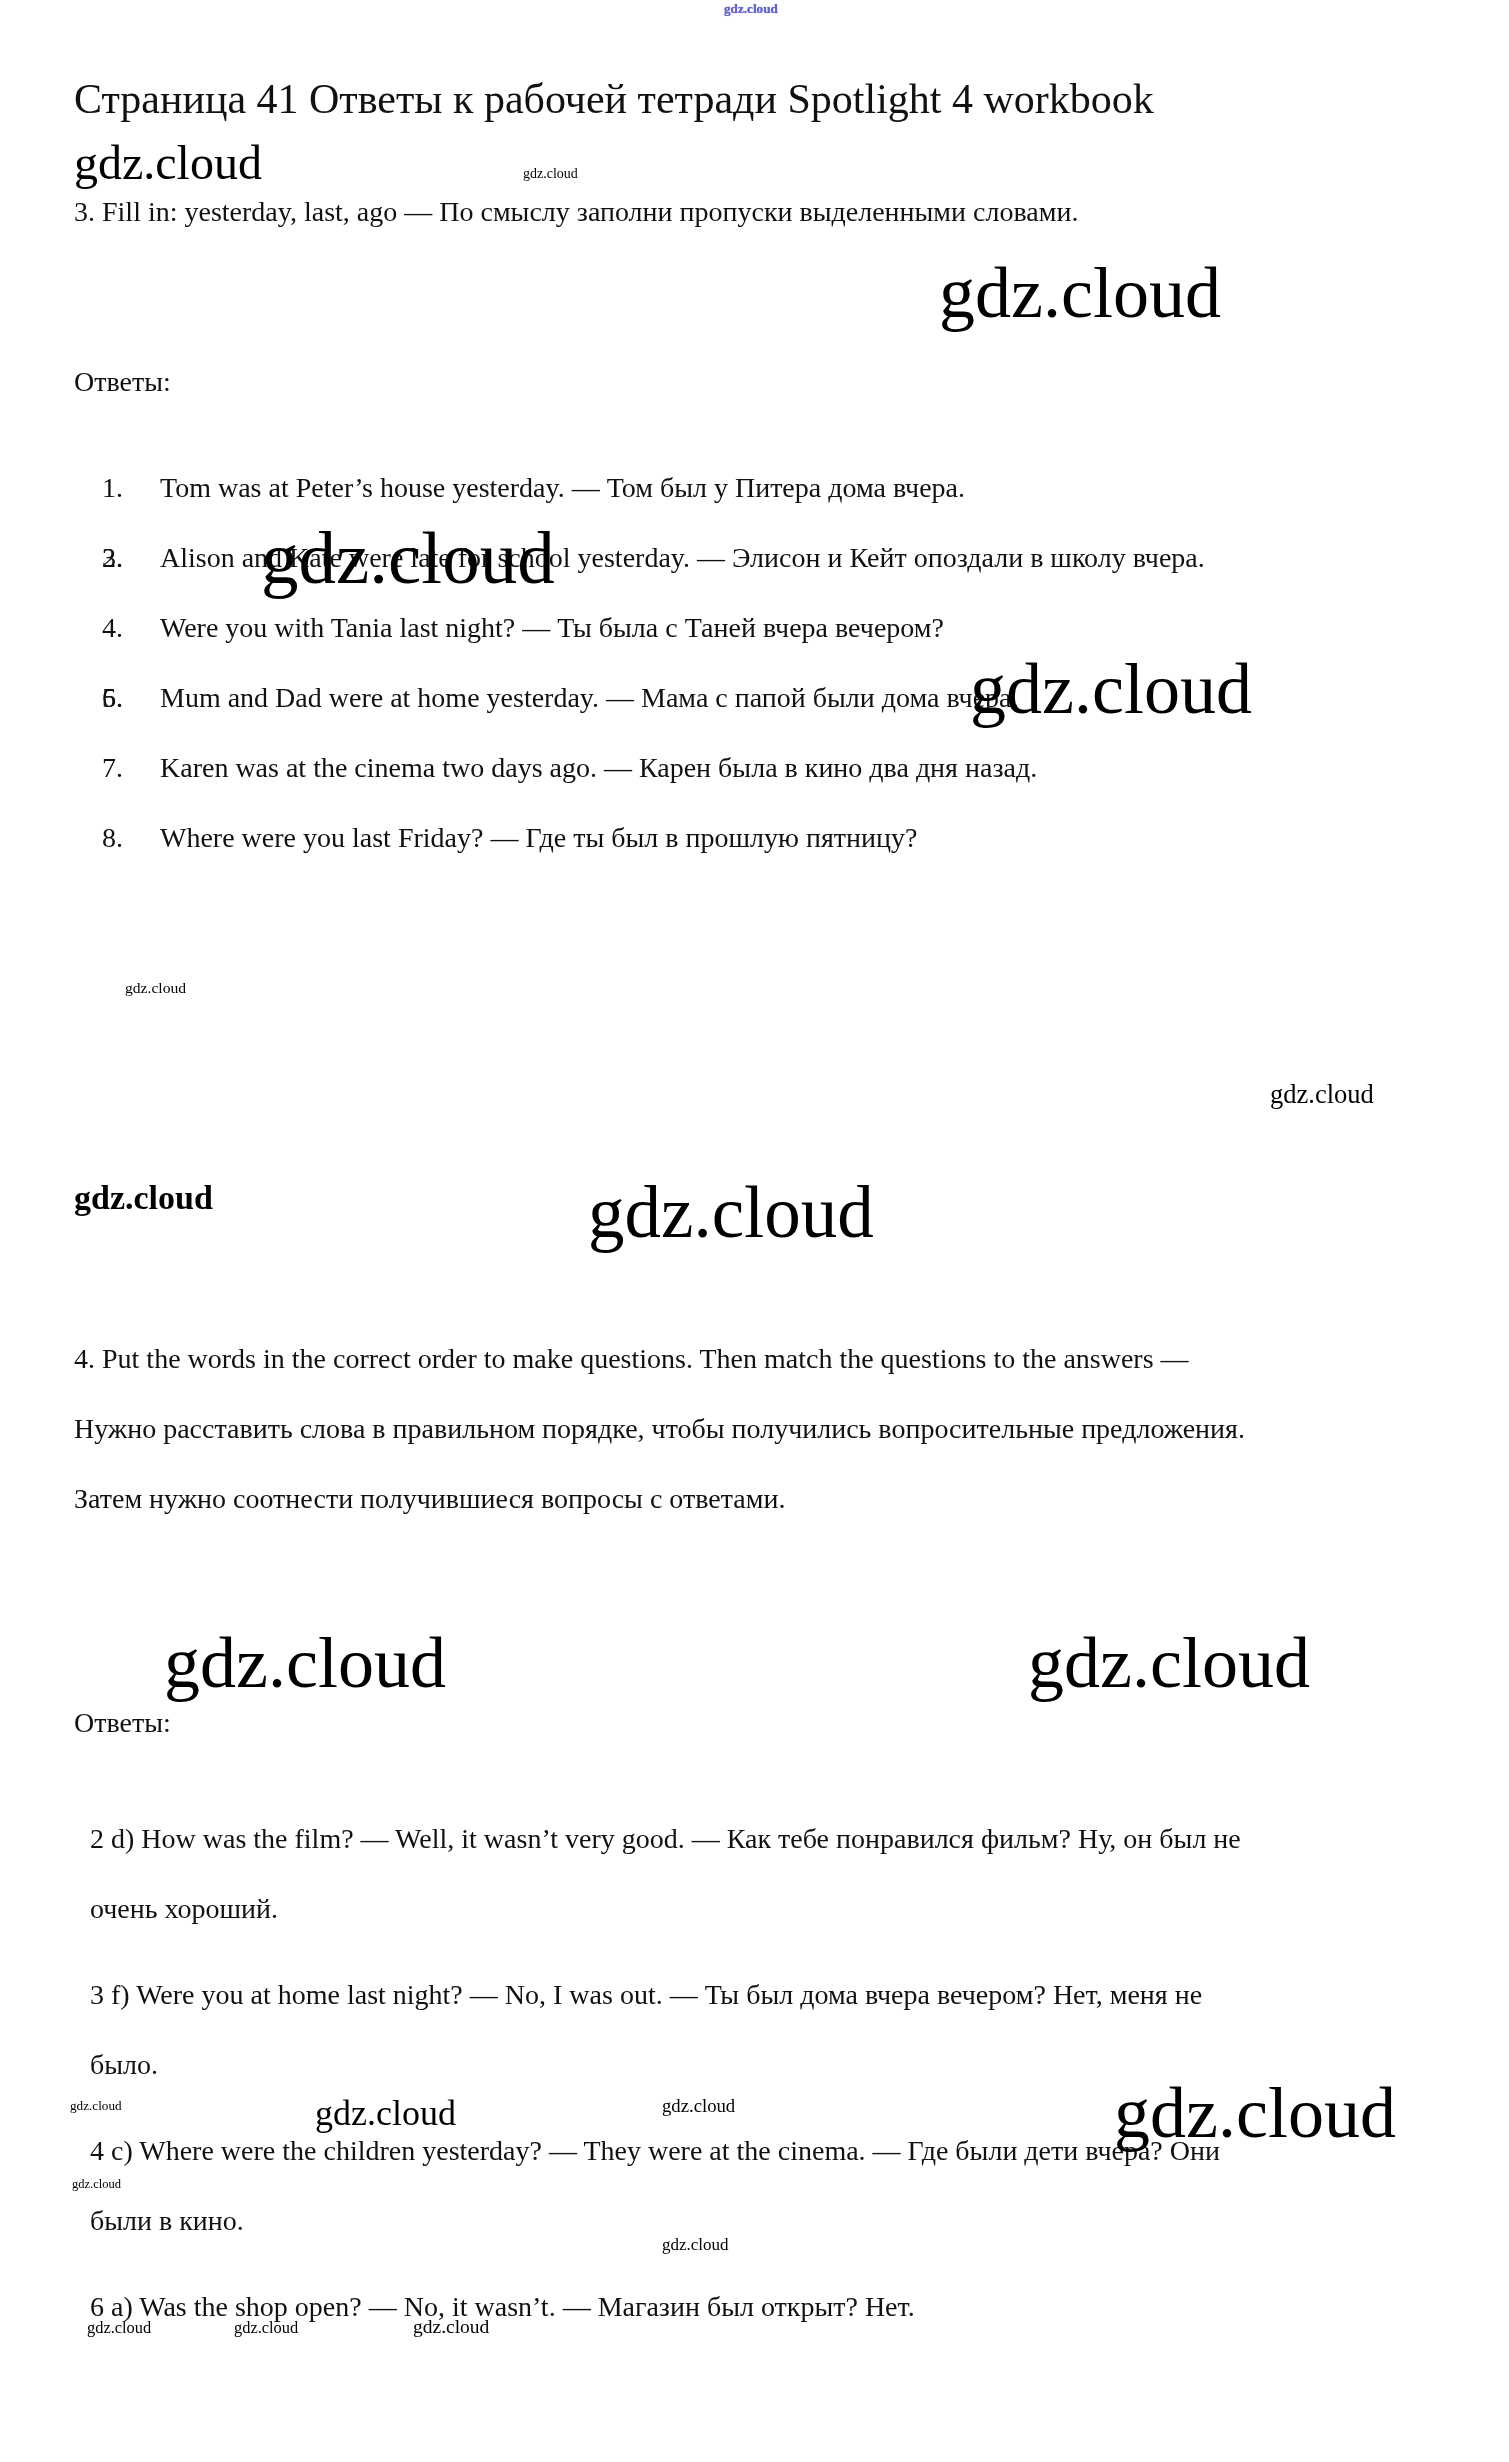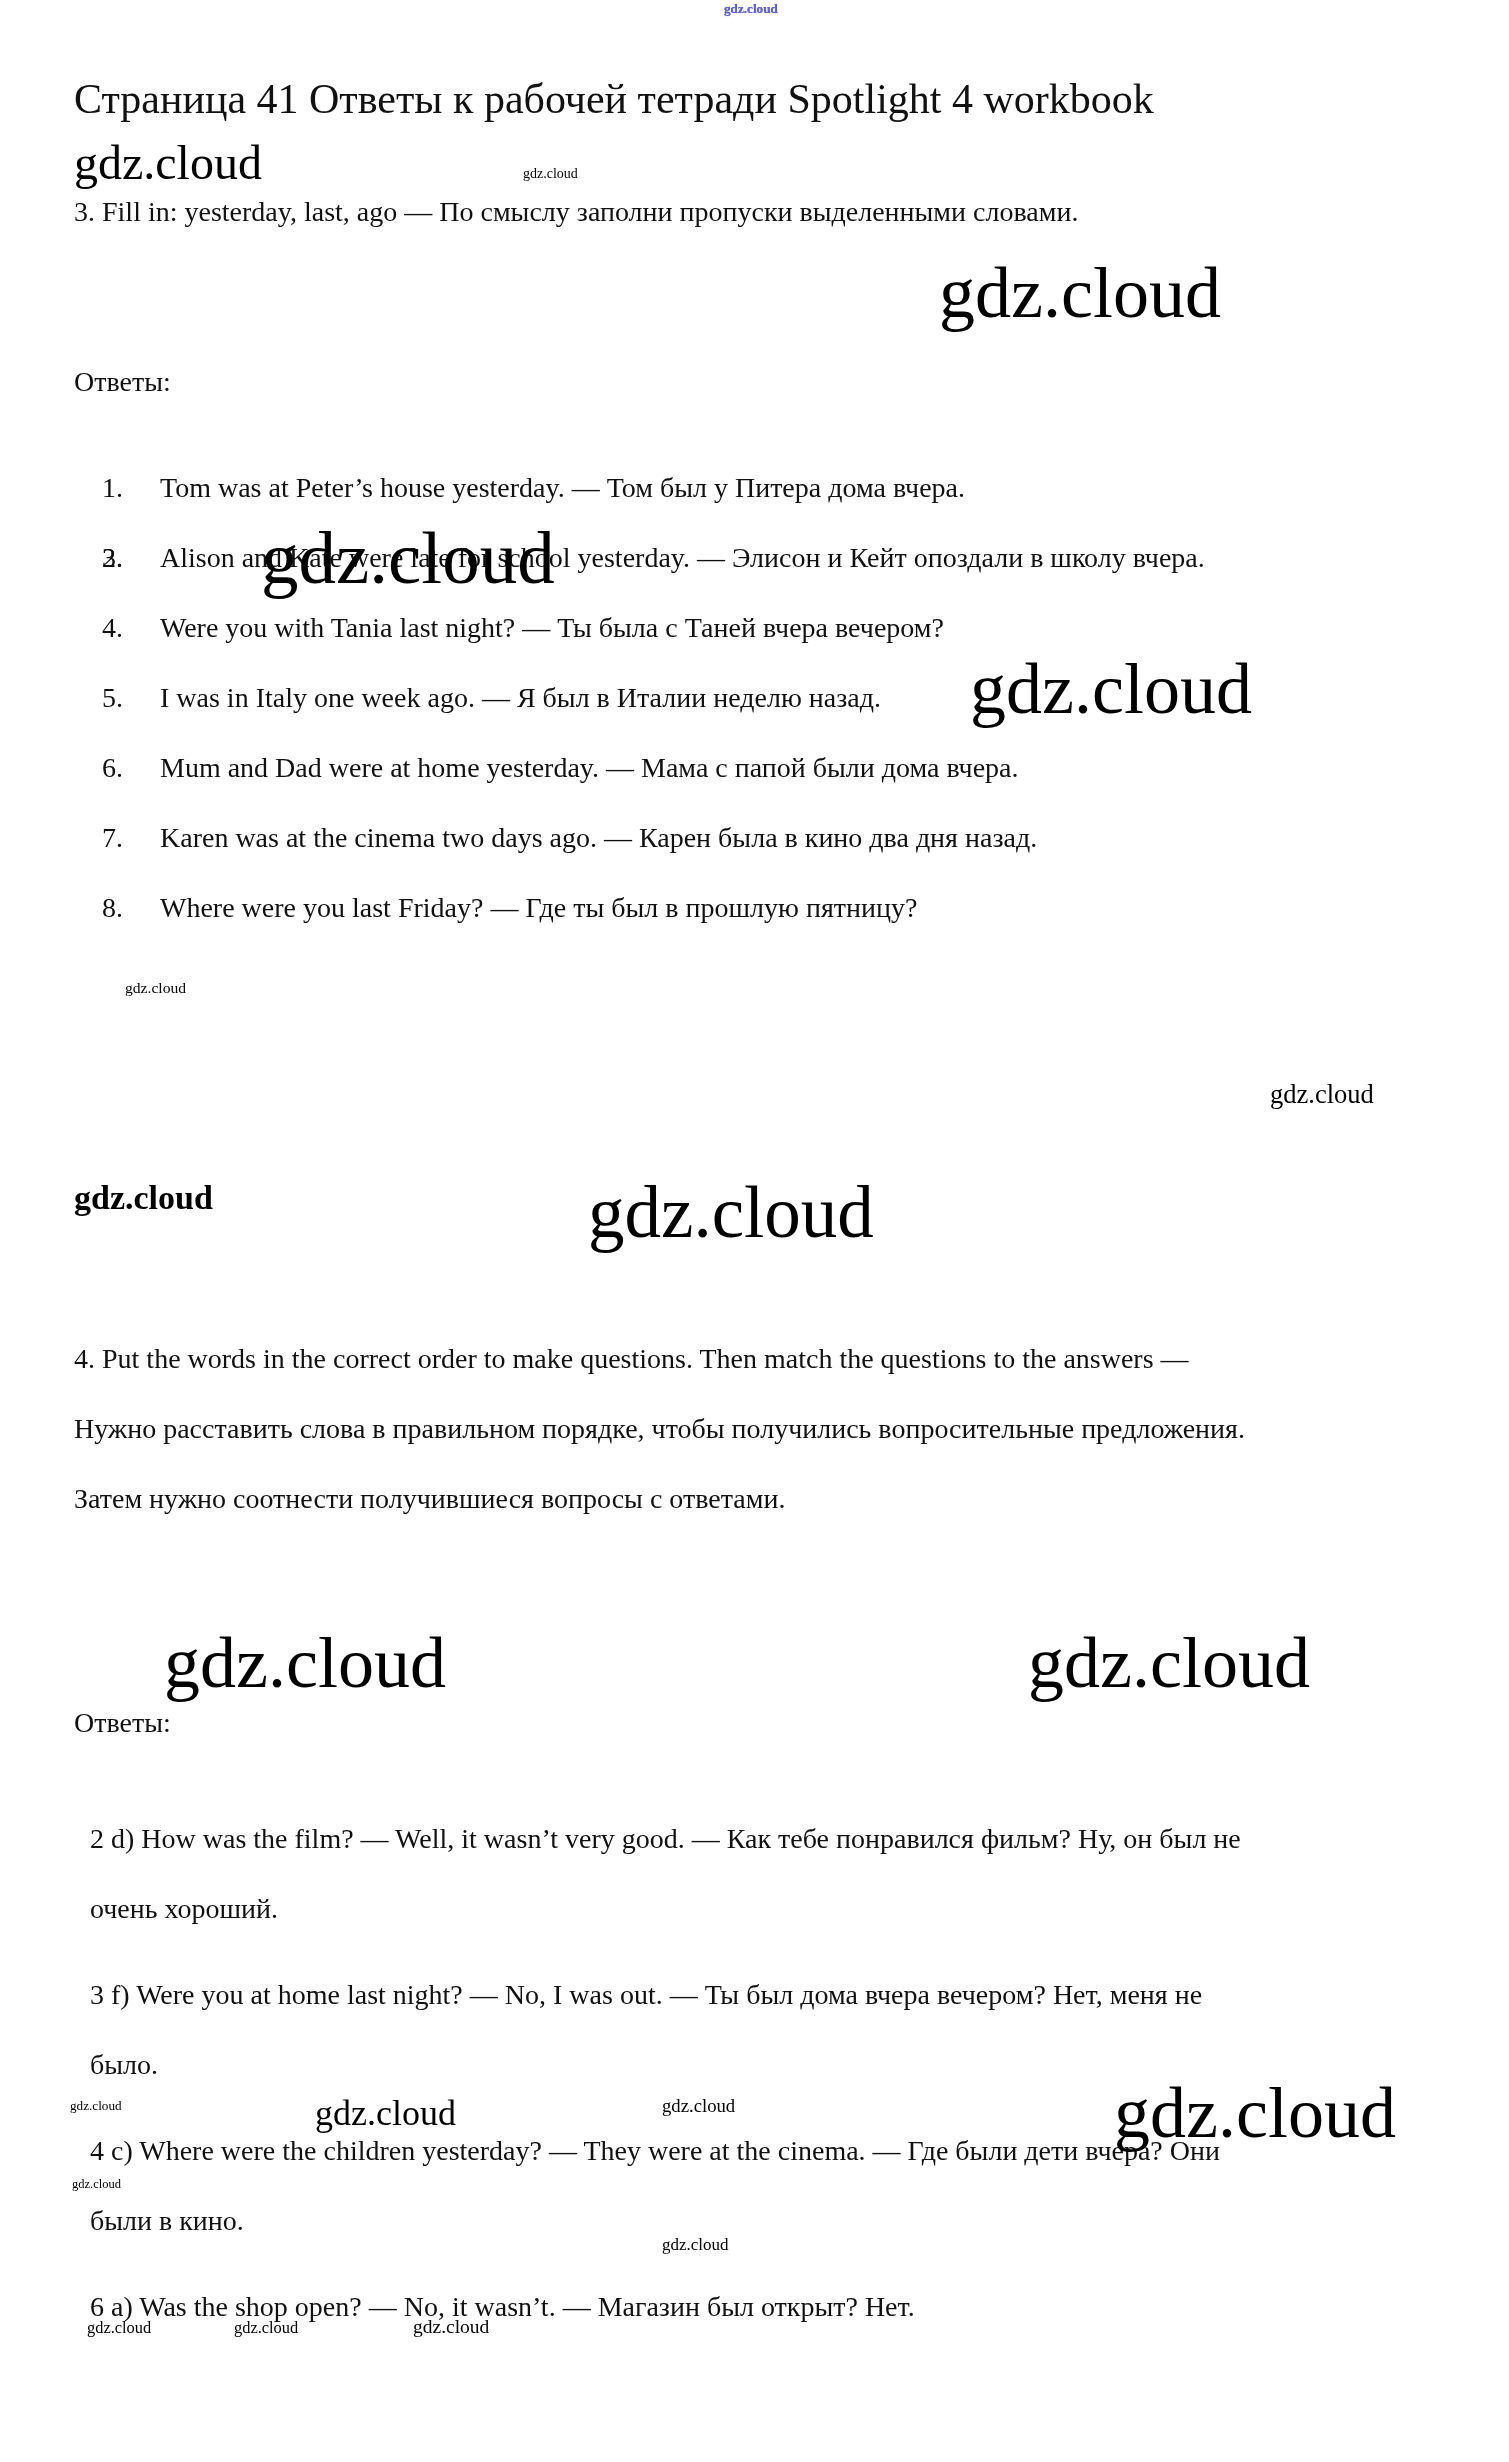--- a/index.html
+++ b/index.html
@@ -80,21 +80,20 @@
       <span class="txt">Alison and Kate were late for school yesterday. — Элисон и Кейт опоздали в школу вчера.</span>
     </li>
 
     <li>
       <span class="num">4.</span>
       <span class="txt">Were you with Tania last night? — Ты была с Таней вчера вечером?</span>
     </li>
 
     <li>
       <span class="num">5.</span>
-      <span class="txt">I was in Italy one week ago. — Я был в Италии неделю назад.</span>
     </li>
 
     <li>
       <span class="num">6.</span>
       <span class="txt">Mum and Dad were at home yesterday. — Мама с папой были дома вчера.</span>
     </li>
 
     <li>
       <span class="num">7.</span>
       <span class="txt">Karen was at the cinema two days ago. — Карен была в кино два дня назад.</span>

